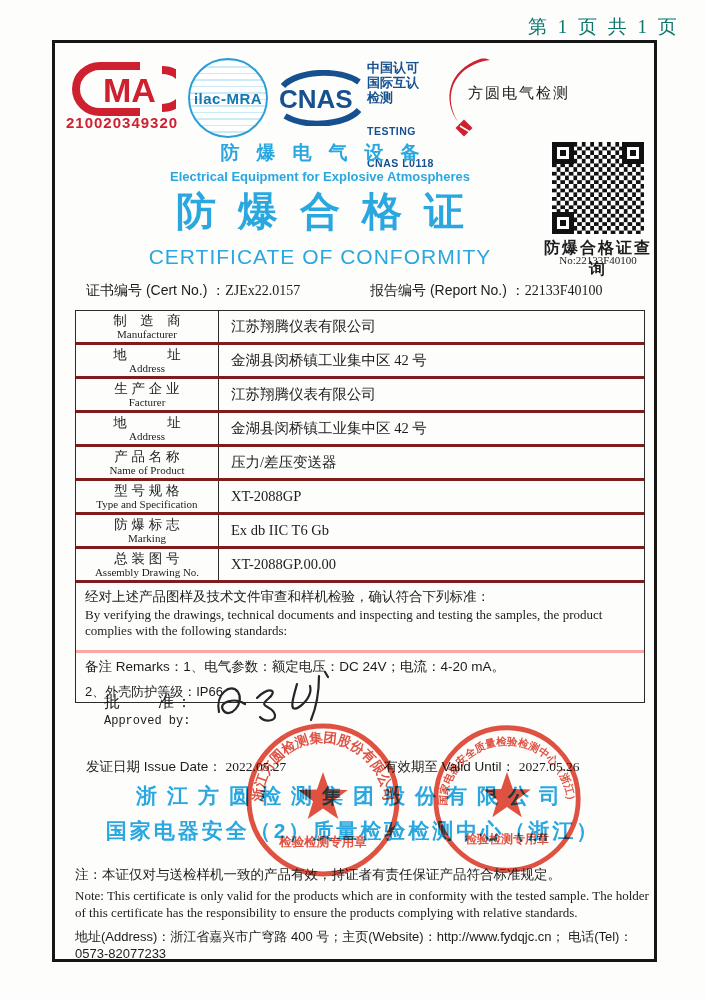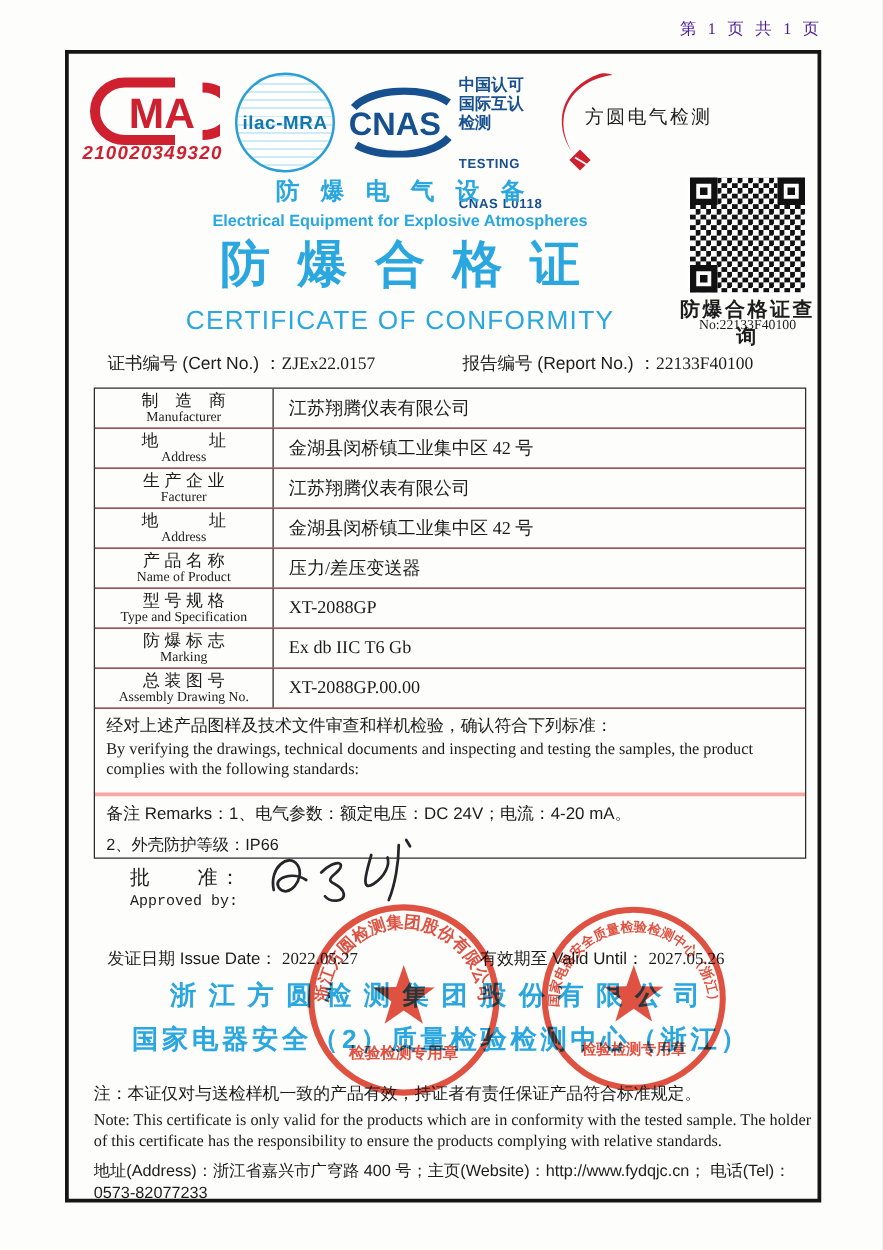--- a/index.html
+++ b/index.html
@@ -1,25 +1,25 @@
 <!DOCTYPE html>
 <html><head>
 <meta charset="utf-8">
 <style>
   html,body{margin:0;padding:0;background:#e8e8e8;}
   .page{position:relative;width:706px;height:1000px;background:#fdfdfc;overflow:hidden;
         font-family:"Liberation Sans",sans-serif;color:#1c1c1c;}
   .abs{position:absolute;}
   
-  .page-no{top:14px;left:544px;font-size:13px;color:#4c1d95;letter-spacing:3px;font-family:"Liberation Serif",serif;}
+  .page-no{top:14px;left:528px;font-size:19px;color:#0f766e;letter-spacing:3px;font-family:"Liberation Serif",serif;}
   
   .frame{left:52px;top:40px;width:599px;height:916px;border:3px solid #161616;}
   
   .cma{left:70px;top:60px;}
-  .cma-num{left:66px;top:114px;font-size:15px;font-weight:bold;color:#cf2030;letter-spacing:1px;font-style:italic;}
+  .cma-num{left:66px;top:114px;font-size:15px;font-weight:bold;color:#cf2030;letter-spacing:1px;}
   .ilac{left:188px;top:58px;width:76px;height:76px;border-radius:50%;border:2px solid #2a9fd6;
         background:repeating-linear-gradient(180deg,#cdeaf7 0 1.5px,#ffffff 1.5px 6.5px);
         display:flex;align-items:center;justify-content:center;}
   .ilac span{font-size:15px;font-weight:bold;color:#1478b0;letter-spacing:0.5px;}
   .cnas-word{left:277px;top:70px;}
   .cnas-side{left:367px;top:60px;line-height:15px;}
   .cnas-side .cn{font-size:13px;font-weight:bold;color:#17508f;}
   .cnas-side .en{font-size:10.5px;font-weight:bold;color:#17508f;letter-spacing:0.5px;margin-top:20px;line-height:12px;}
   .fy-logo{left:428px;top:56px;}
   .fy-text{left:468px;top:84px;font-size:15px;color:#222;letter-spacing:2px;}
@@ -35,21 +35,21 @@
   .finder{position:absolute;width:22px;height:22px;border:5px solid #111;background:#fff;box-sizing:border-box;}
   .finder::after{content:"";position:absolute;left:3px;top:3px;width:6px;height:6px;background:#111;}
   .qr-cap{left:540px;top:238px;width:116px;text-align:center;font-size:16px;font-weight:bold;letter-spacing:2px;}
   .qr-no{left:540px;top:254px;width:116px;text-align:center;font-size:11px;font-family:"Liberation Serif",serif;}
   
   .cert-row{left:86px;top:282px;width:540px;font-size:14px;}
   .cert-row .val{font-family:"Liberation Serif",serif;}
   .cert-row .r{position:absolute;left:284px;top:0;}
   
   .tbl{left:75px;top:310px;width:568px;border:1.5px solid #2b2b2b;}
-  .trow{display:flex;height:31px;border-bottom:1px solid #7f1d1d;justify-content:space-between;}
+  .trow{display:flex;height:31px;border-bottom:3px solid #7f1d1d;justify-content:space-between;}
   .tcell-l{width:142px;border-right:1px solid #2b2b2b;display:flex;flex-direction:column;
            align-items:center;justify-content:center;text-align:center;}
   .tcell-l .cn{font-size:13.5px;line-height:15px;}
   .tcell-l .en{font-size:11px;line-height:12px;font-family:"Liberation Serif",serif;}
   .tcell-v{flex:1;display:flex;align-items:center;padding-left:12px;
            font-family:"Liberation Serif",serif;font-size:14.5px;}
   .tfull{border-bottom:3px solid #fca5a5;padding:5px 9px;}
   .stm{height:57px;}
   .stm .cn{font-size:13.5px;margin-bottom:1px;}
   .stm .en{font-size:13px;font-family:"Liberation Serif",serif;line-height:16px;}

